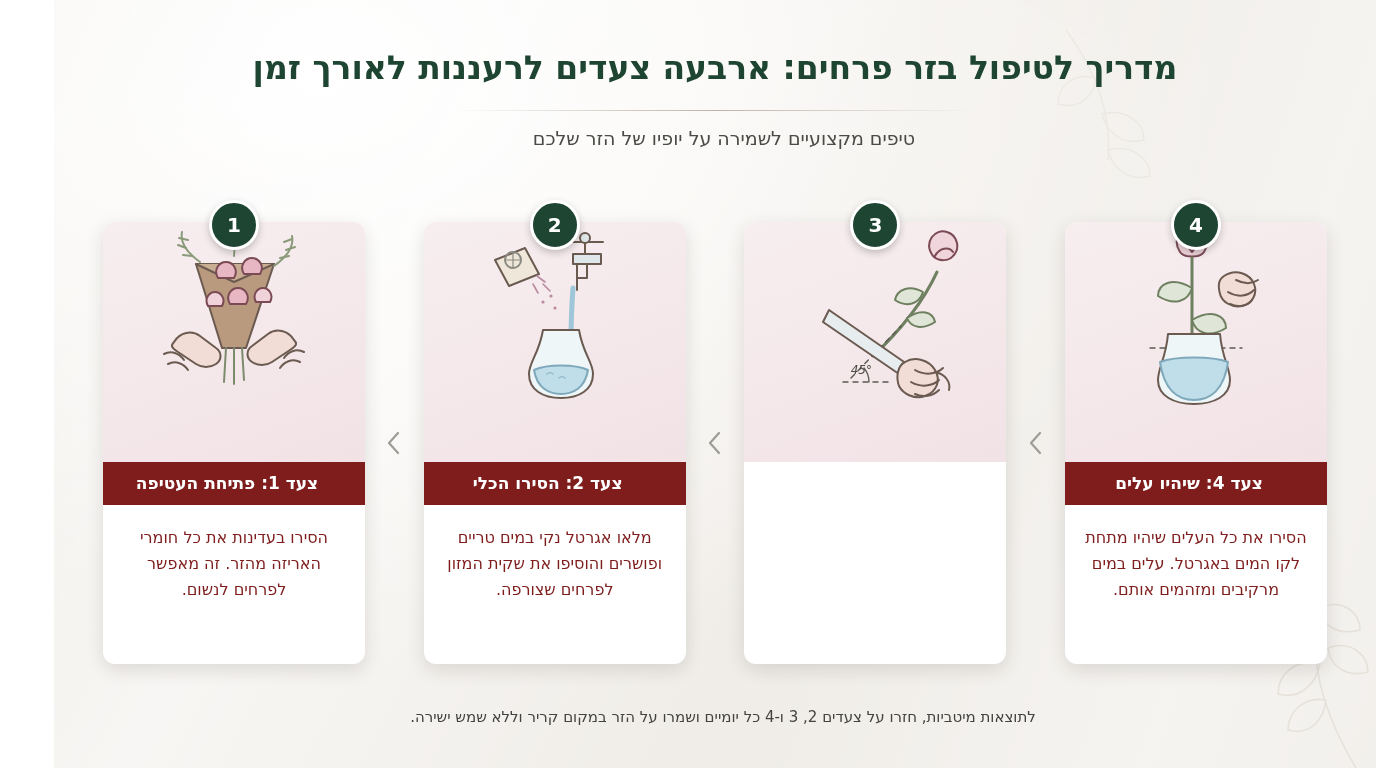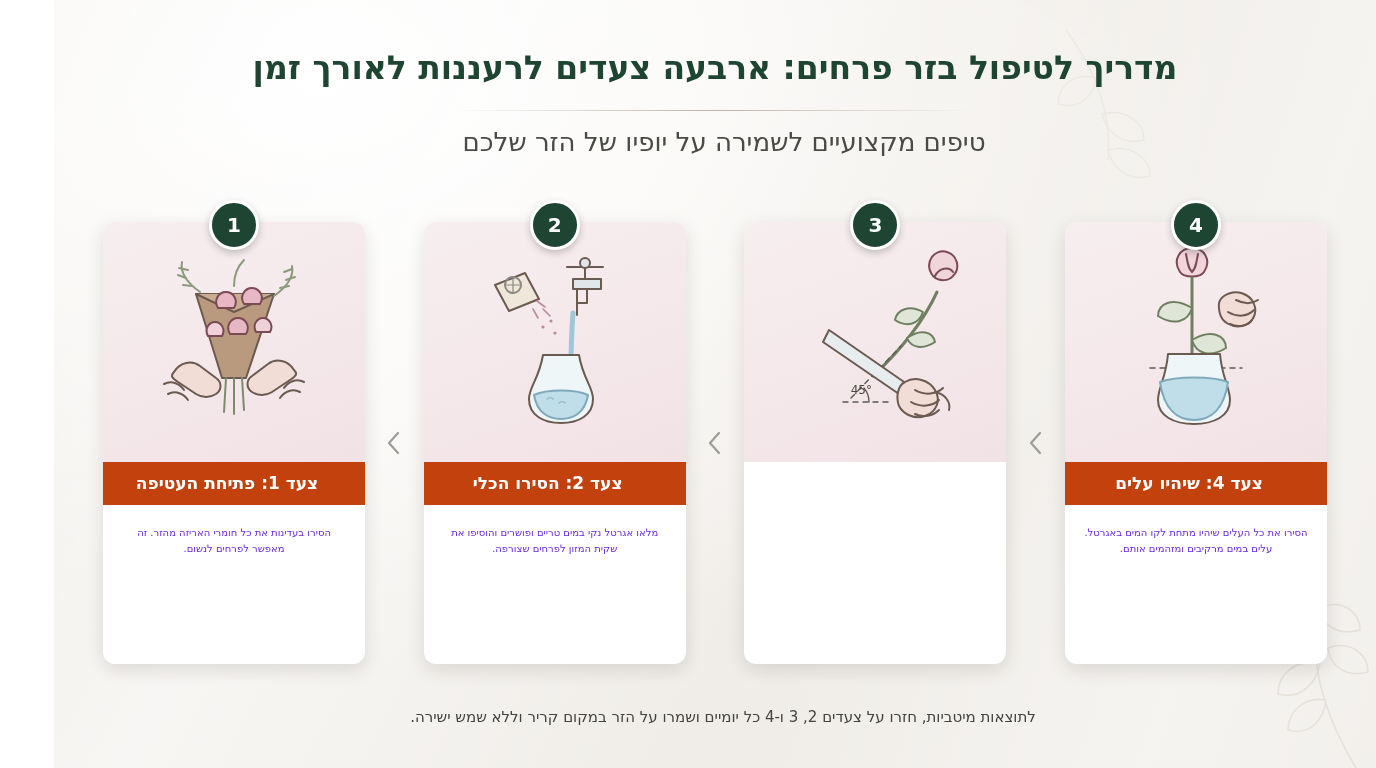--- a/index.html
+++ b/index.html
@@ -76,21 +76,21 @@
     line-height: 1.2;
   }
   .divider {
     width: 520px;
     height: 1px;
     background: linear-gradient(90deg, rgba(180,170,160,0) 0%, #bdb3a8 50%, rgba(180,170,160,0) 100%);
     margin: 22px auto 0 auto;
   }
   .subtitle {
     margin-top: 16px;
-    font-size: 26px;
+    font-size: 19px;
     color: #4a4a46;
     font-weight: normal;
     padding-left: 18px;
   }
 
   .cards {
     position: absolute;
     top: 222px;
     left: 50%;
     transform: translateX(-50%);
@@ -112,39 +112,40 @@
     border-radius: 12px;
     box-shadow: 0 6px 18px rgba(60, 50, 45, 0.14);
     overflow: hidden;
     display: flex;
     flex-direction: column;
   }
   .illus {
     height: 240px;
     background: linear-gradient(160deg, #f7eef0 0%, #f4e7ea 60%, #f1e2e6 100%);
     display: flex;
-    align-items: center;
+    align-items: flex-start;
     justify-content: center;
     position: relative;
+    font-style: italic;
   }
   .illus svg { display: block; }
   .card-band {
-    background: #c2410c;
+    background: #7f1d1d;
     color: #ffffff;
     font-size: 17px;
     font-weight: bold;
     text-align: center;
     padding: 11px 20px 12px 6px;
     letter-spacing: 0px;
   }
   .card-body {
     padding: 20px 18px 22px 18px;
-    font-size: 10px;
+    font-size: 16px;
     line-height: 1.62;
-    color: #6d28d9;
+    color: #7f1d1d;
     text-align: center;
     flex: 1;
   }
   .badge {
     position: absolute;
     top: -22px;
     left: 50%;
     transform: translateX(-50%);
     width: 44px;
     height: 44px;

